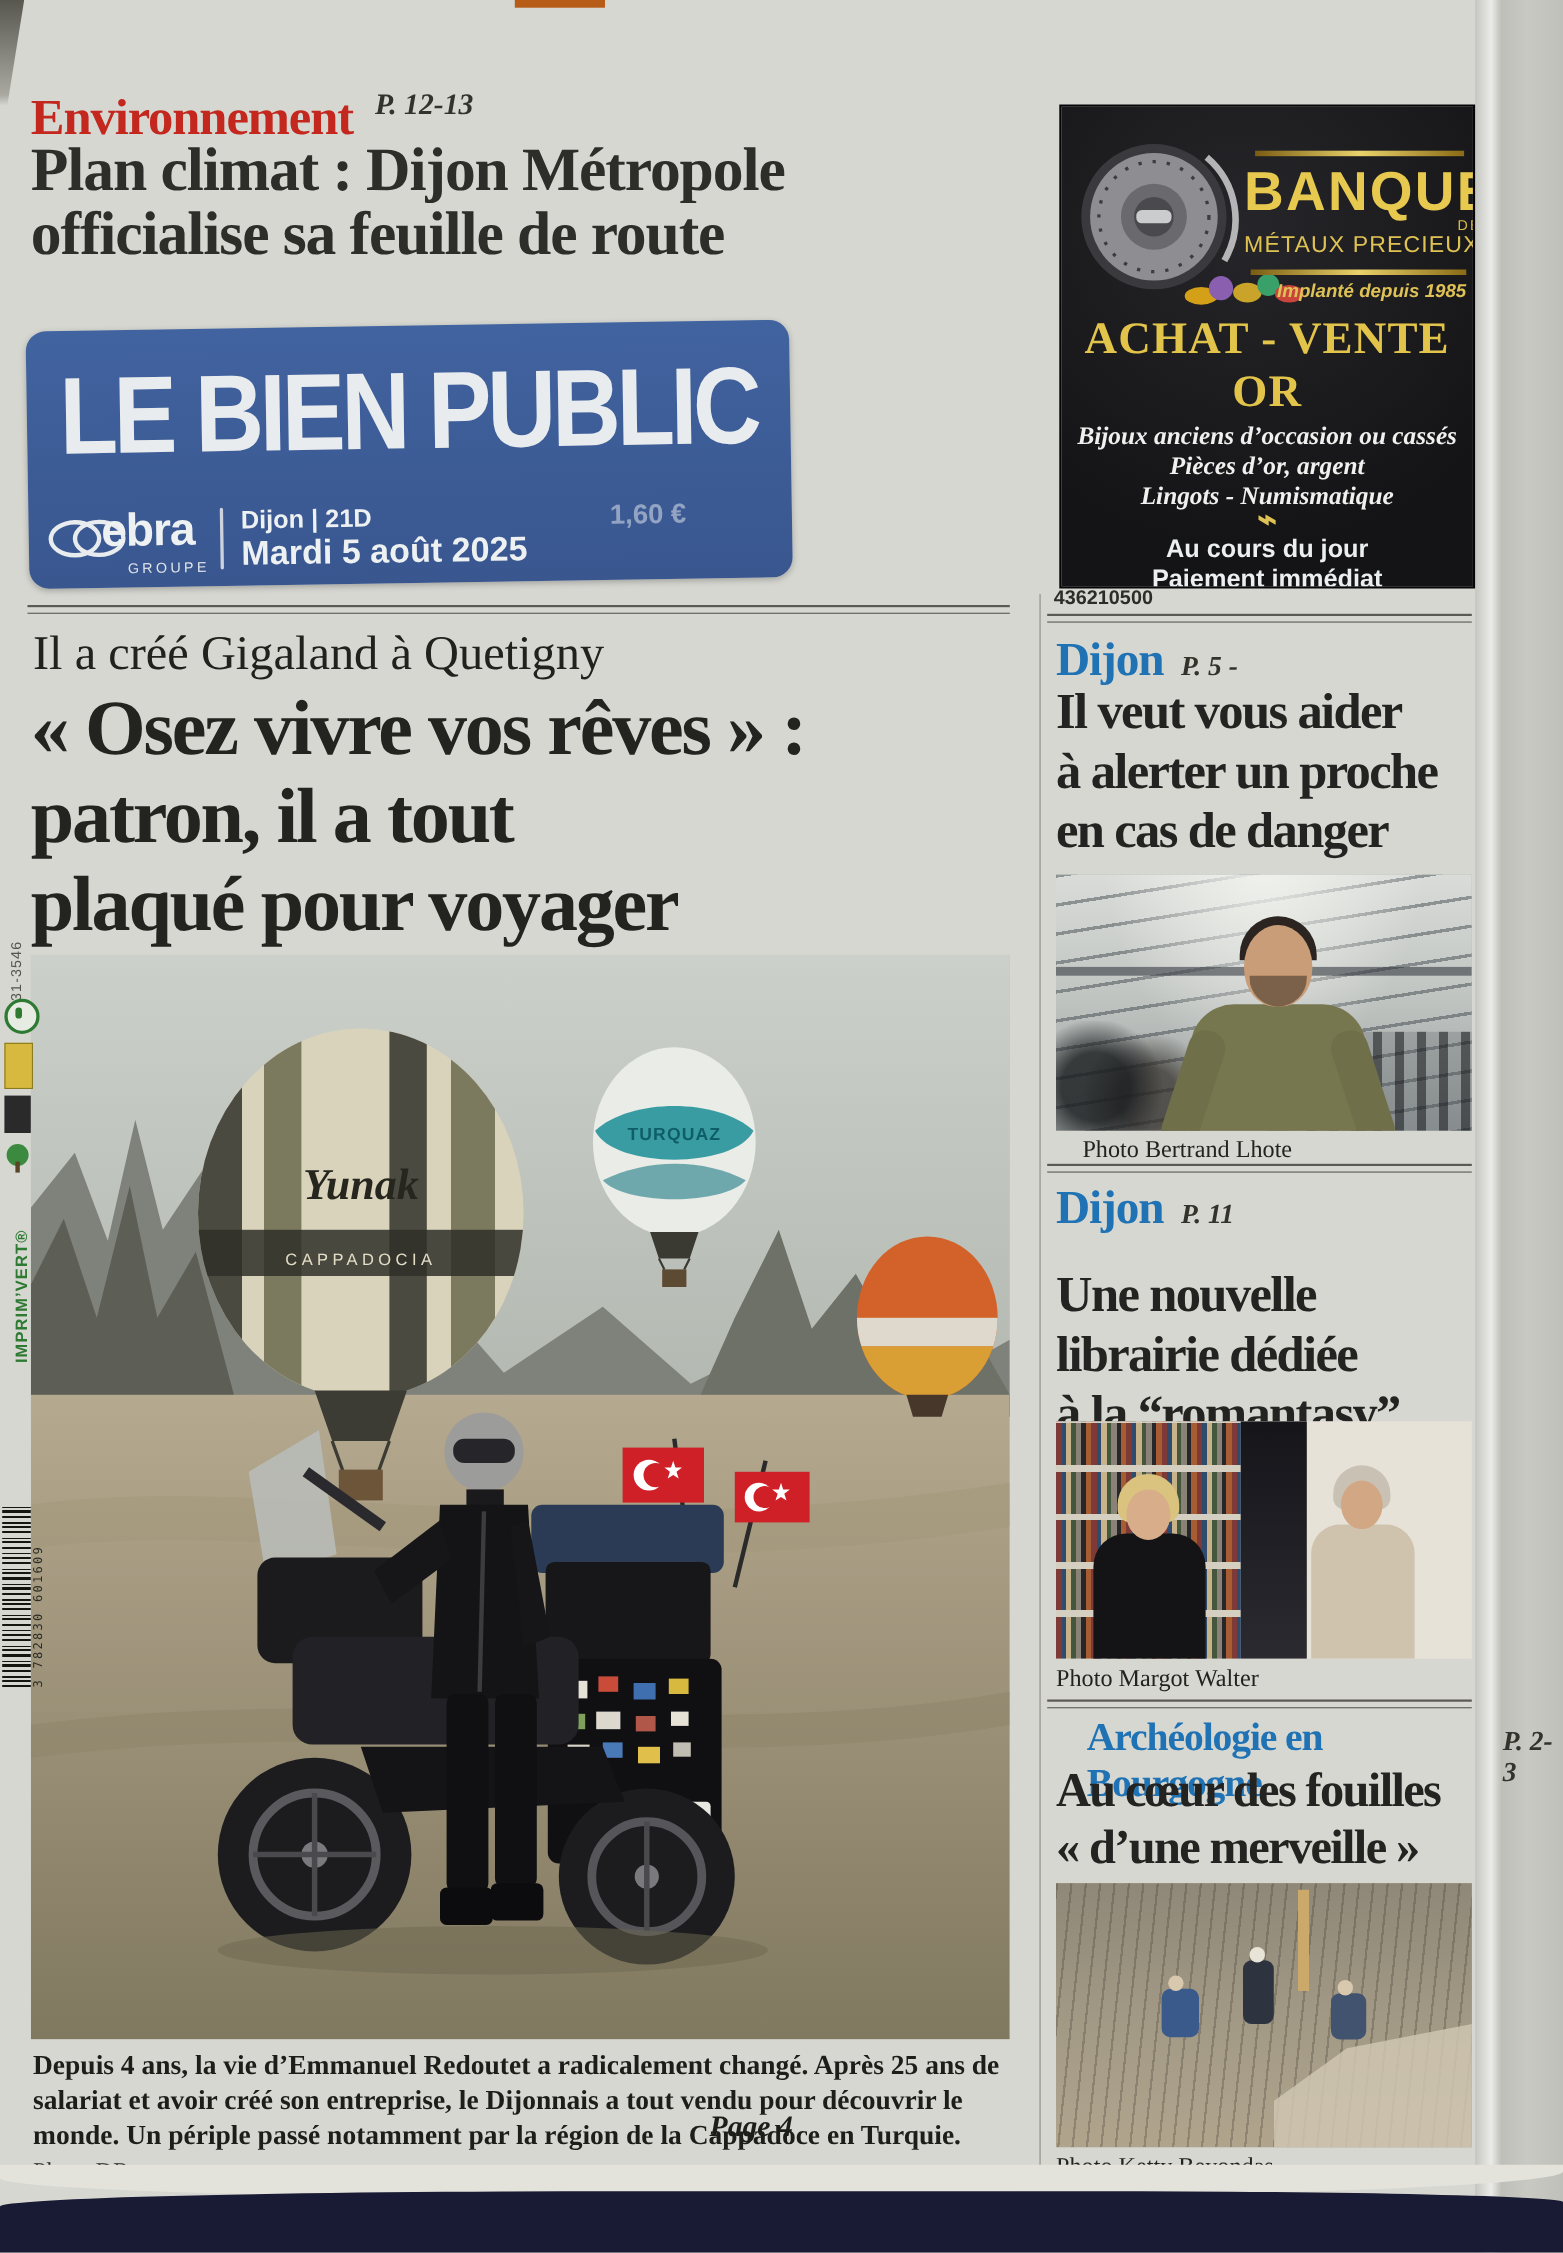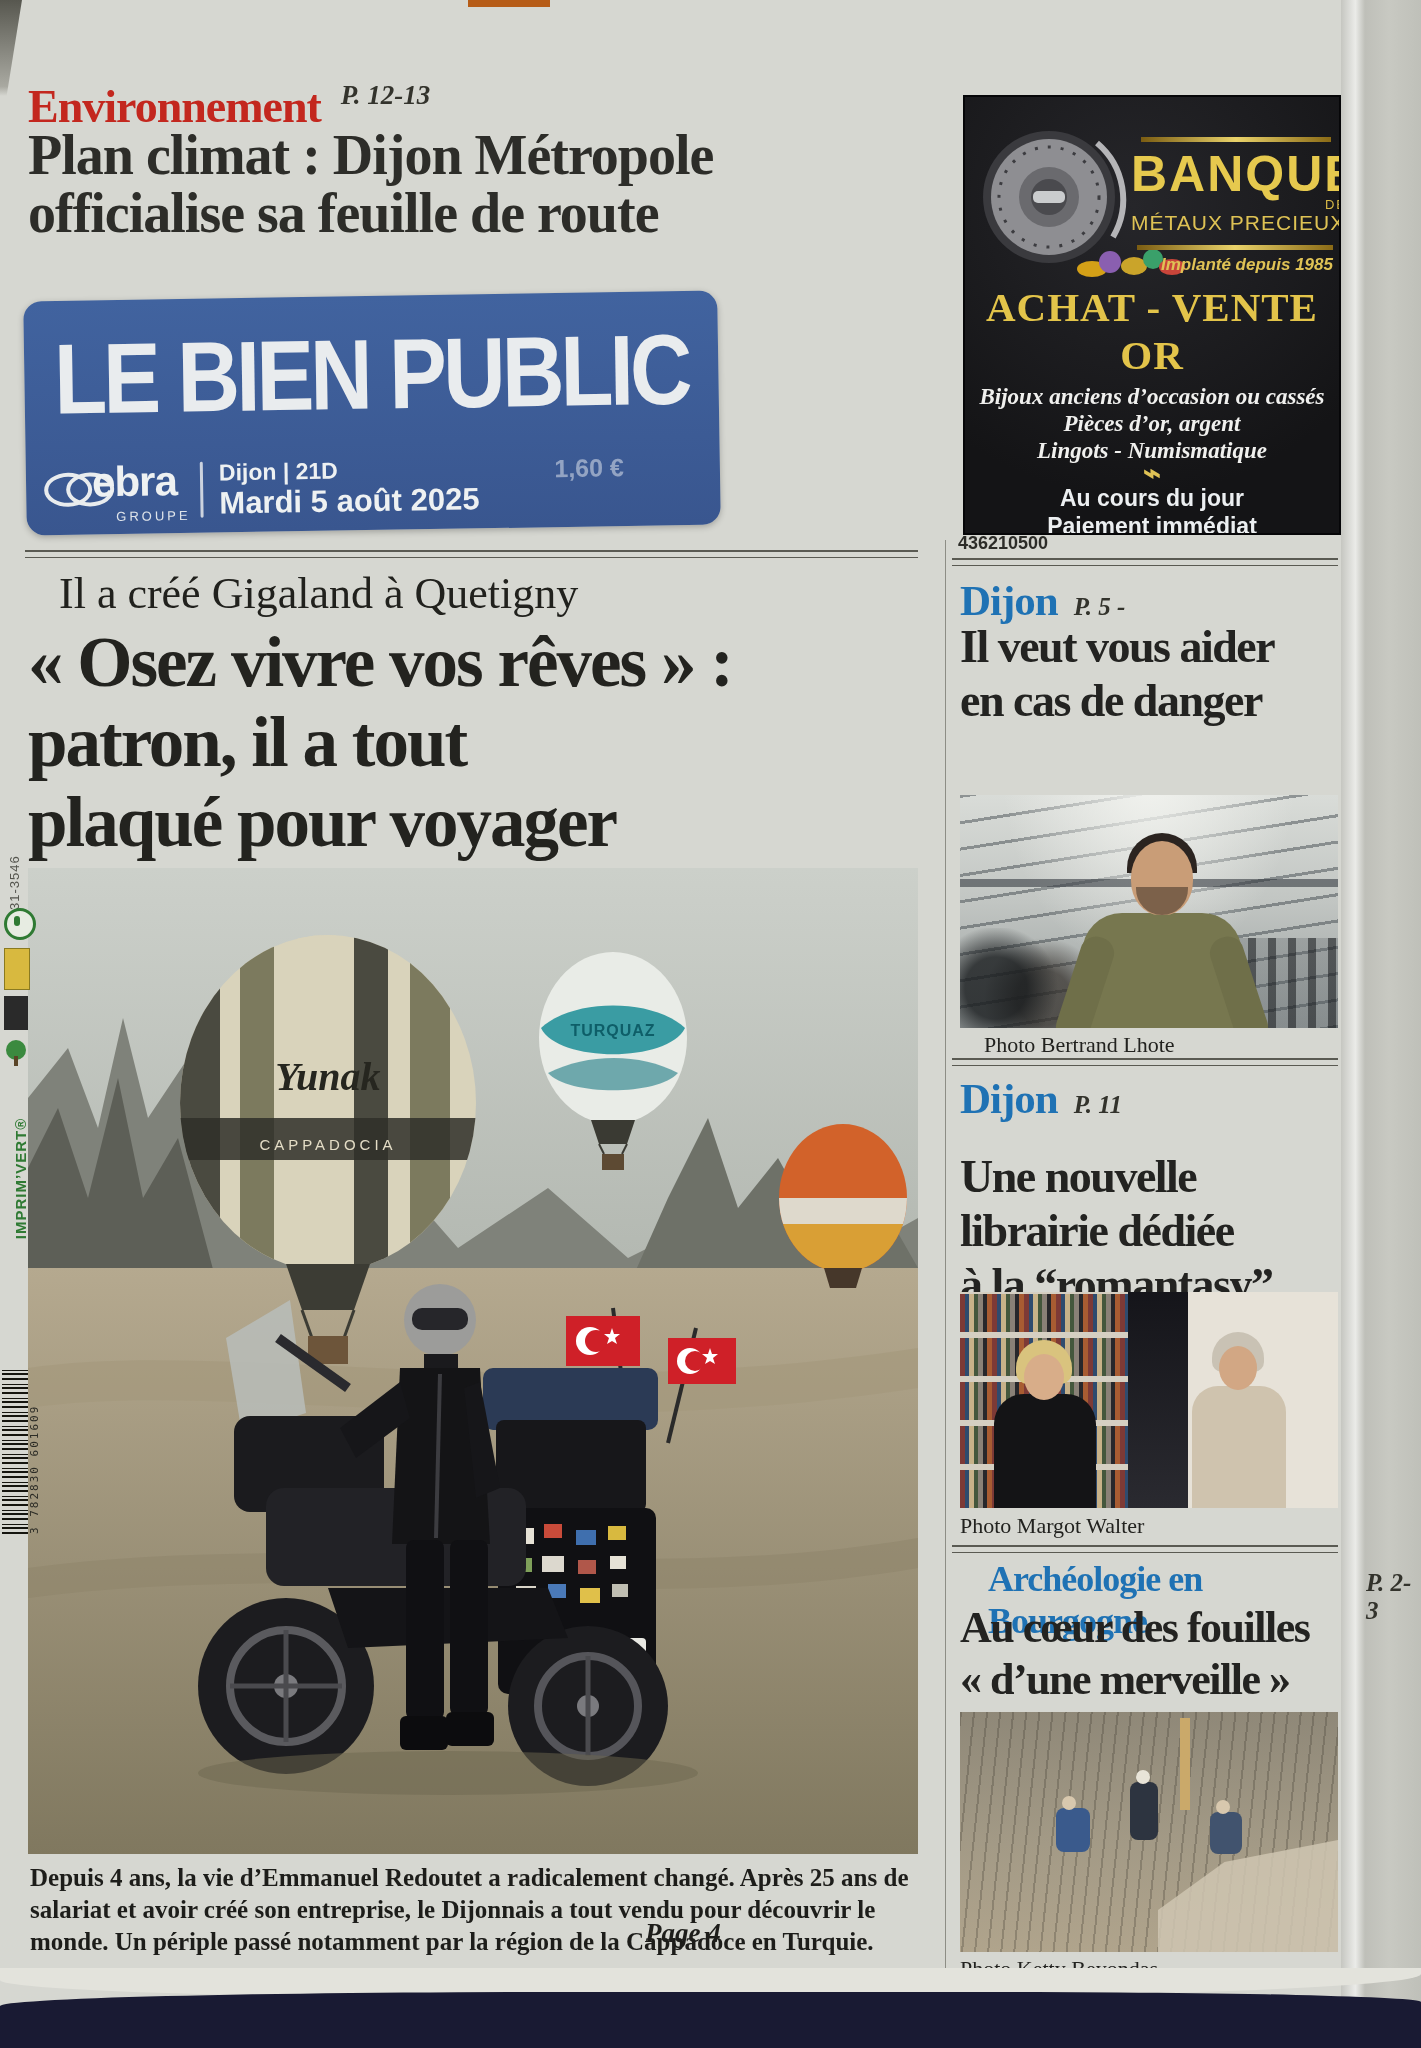--- a/index.html
+++ b/index.html
@@ -37,21 +37,21 @@
   .mast-div{width:3px;height:56px;background:#e6e9ec;opacity:.85;border-radius:2px;}
   .mast-edition{font-size:23px;font-weight:700;line-height:27px;}
   .mast-date{font-size:31px;font-weight:700;line-height:34px;}
   .mast-price{position:absolute;right:96px;bottom:44px;font-size:25px;font-weight:700;color:#ffffff;opacity:.45;
       font-family:"Liberation Sans",sans-serif;}
 
   .double-rule{border-top:2px solid #5a5a52;border-bottom:1px solid #5a5a52;height:5px;}
   .rule-left{left:25px;top:550px;width:893px;}
 
   
-  .lead-kicker{left:30px;top:568px;font-size:44px;font-weight:400;color:#21211d;margin-left:29px;}
+  .lead-kicker{left:30px;top:568px;font-size:44px;font-weight:400;color:#21211d;}
   .lead-headline{left:28px;top:622px;width:880px;font-size:71px;line-height:80px;font-weight:700;
       color:#23231f;letter-spacing:-2px;}
   .lead-photo{left:28px;top:868px;width:890px;height:986px;background:#c4c8c2;overflow:hidden;}
   .lead-caption{left:30px;top:1862px;width:880px;font-size:25px;line-height:32px;font-weight:700;color:#1d1d1a;}
   .caption-credit{font-weight:400;font-size:22px;}
   .lead-pageref{left:645px;top:1918px;font-size:27px;font-style:italic;font-weight:700;color:#1d1d1a;}
 
   
   .v-divider{left:945px;top:540px;width:1px;height:1446px;background:#8d8d85;}
   .ad-number{left:958px;top:533px;font-family:"Liberation Sans",sans-serif;font-size:18px;font-weight:700;color:#2c2c28;}
@@ -395,20 +395,21 @@
   </div>
   <div class="abs ad-number">436210500</div>
   <div class="abs double-rule rule-right"></div>
 
   <div class="abs kicker-row a1-kicker">
     <span class="kicker">Dijon</span>
     <span class="pageref">P. 5 -</span>
   </div>
   <div class="abs r-head a1-head">
     <div>Il veut vous aider</div>
+    <div>à alerter un proche</div>
     <div>en cas de danger</div>
   </div>
   <div class="abs photo1">
     <div class="hall-roof"></div>
     <div class="hall-beam"></div>
     <div class="chairs"></div>
     <div class="crowd"></div>
     <div class="man-shirt"></div>
     <div class="man-arm" style="left:108px;top:140px;transform:rotate(18deg);"></div>
     <div class="man-arm" style="left:262px;top:140px;transform:rotate(-18deg);"></div>

